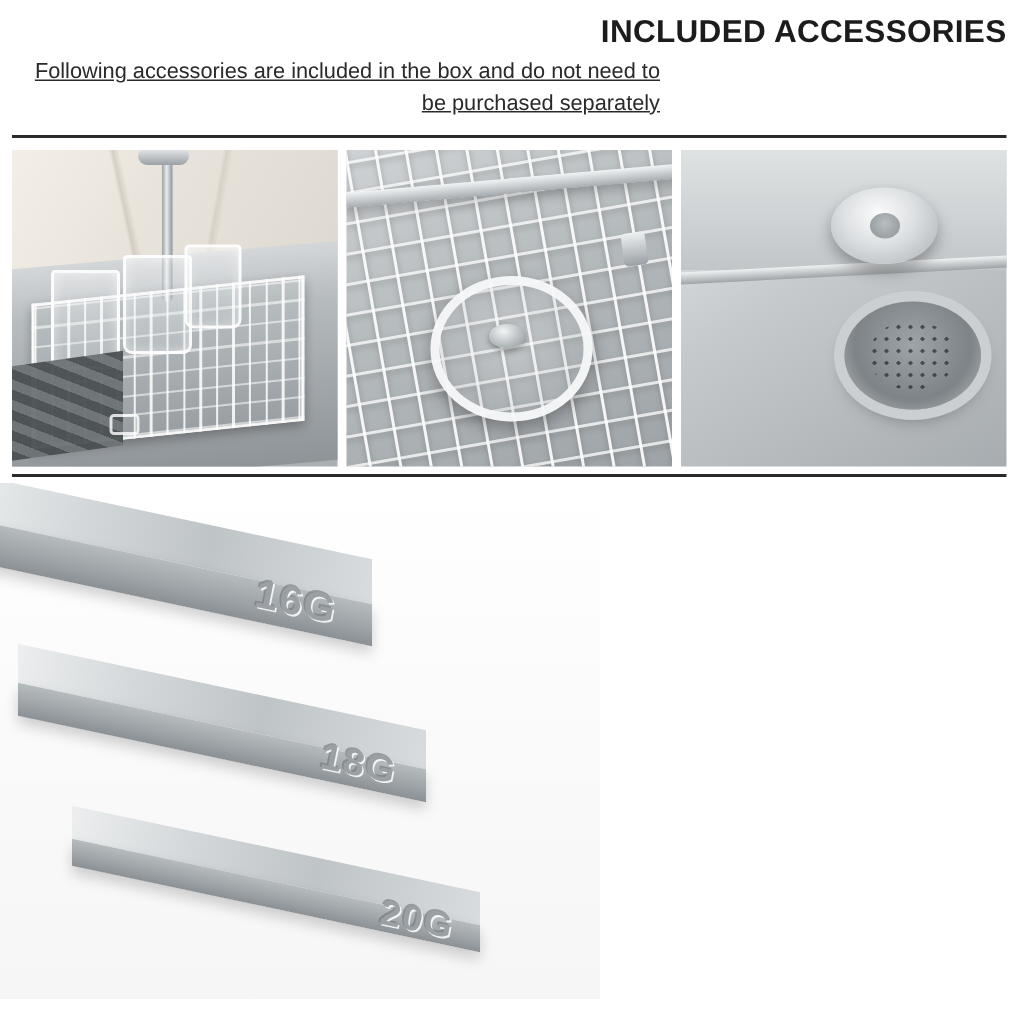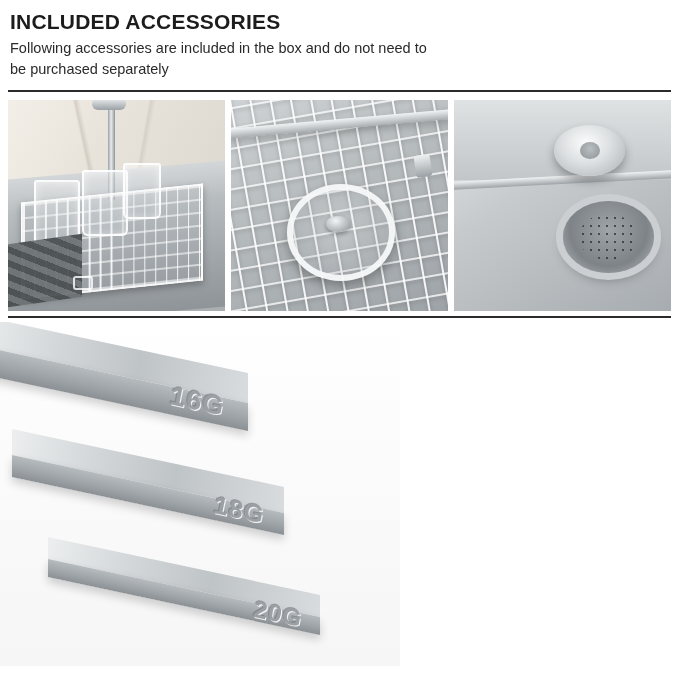--- a/index.html
+++ b/index.html
@@ -15,34 +15,36 @@
     position: relative;
     color: #231f20;
   }
 
   
   .header {
     position: relative;
     padding: 6px 8px 0 8px;
     height: 92px;
     box-sizing: border-box;
+    text-align: right;
   }
   .headline {
     font-size: 21px;
     font-weight: bold;
     letter-spacing: 0.2px;
     margin: 4px 0 4px 2px;
     color: #1c1c1c;
   }
   .subhead {
     font-size: 14.5px;
     line-height: 1.42;
     color: #2a2a2a;
     margin-left: 2px;
     max-width: 430px;
+    text-decoration: underline;
   }
   .brand {
     position: absolute;
     right: 14px;
     top: 2px;
     font-size: 28px;
     font-weight: bold;
     font-style: italic;
     letter-spacing: -0.5px;
     color: #1b3a5c;

